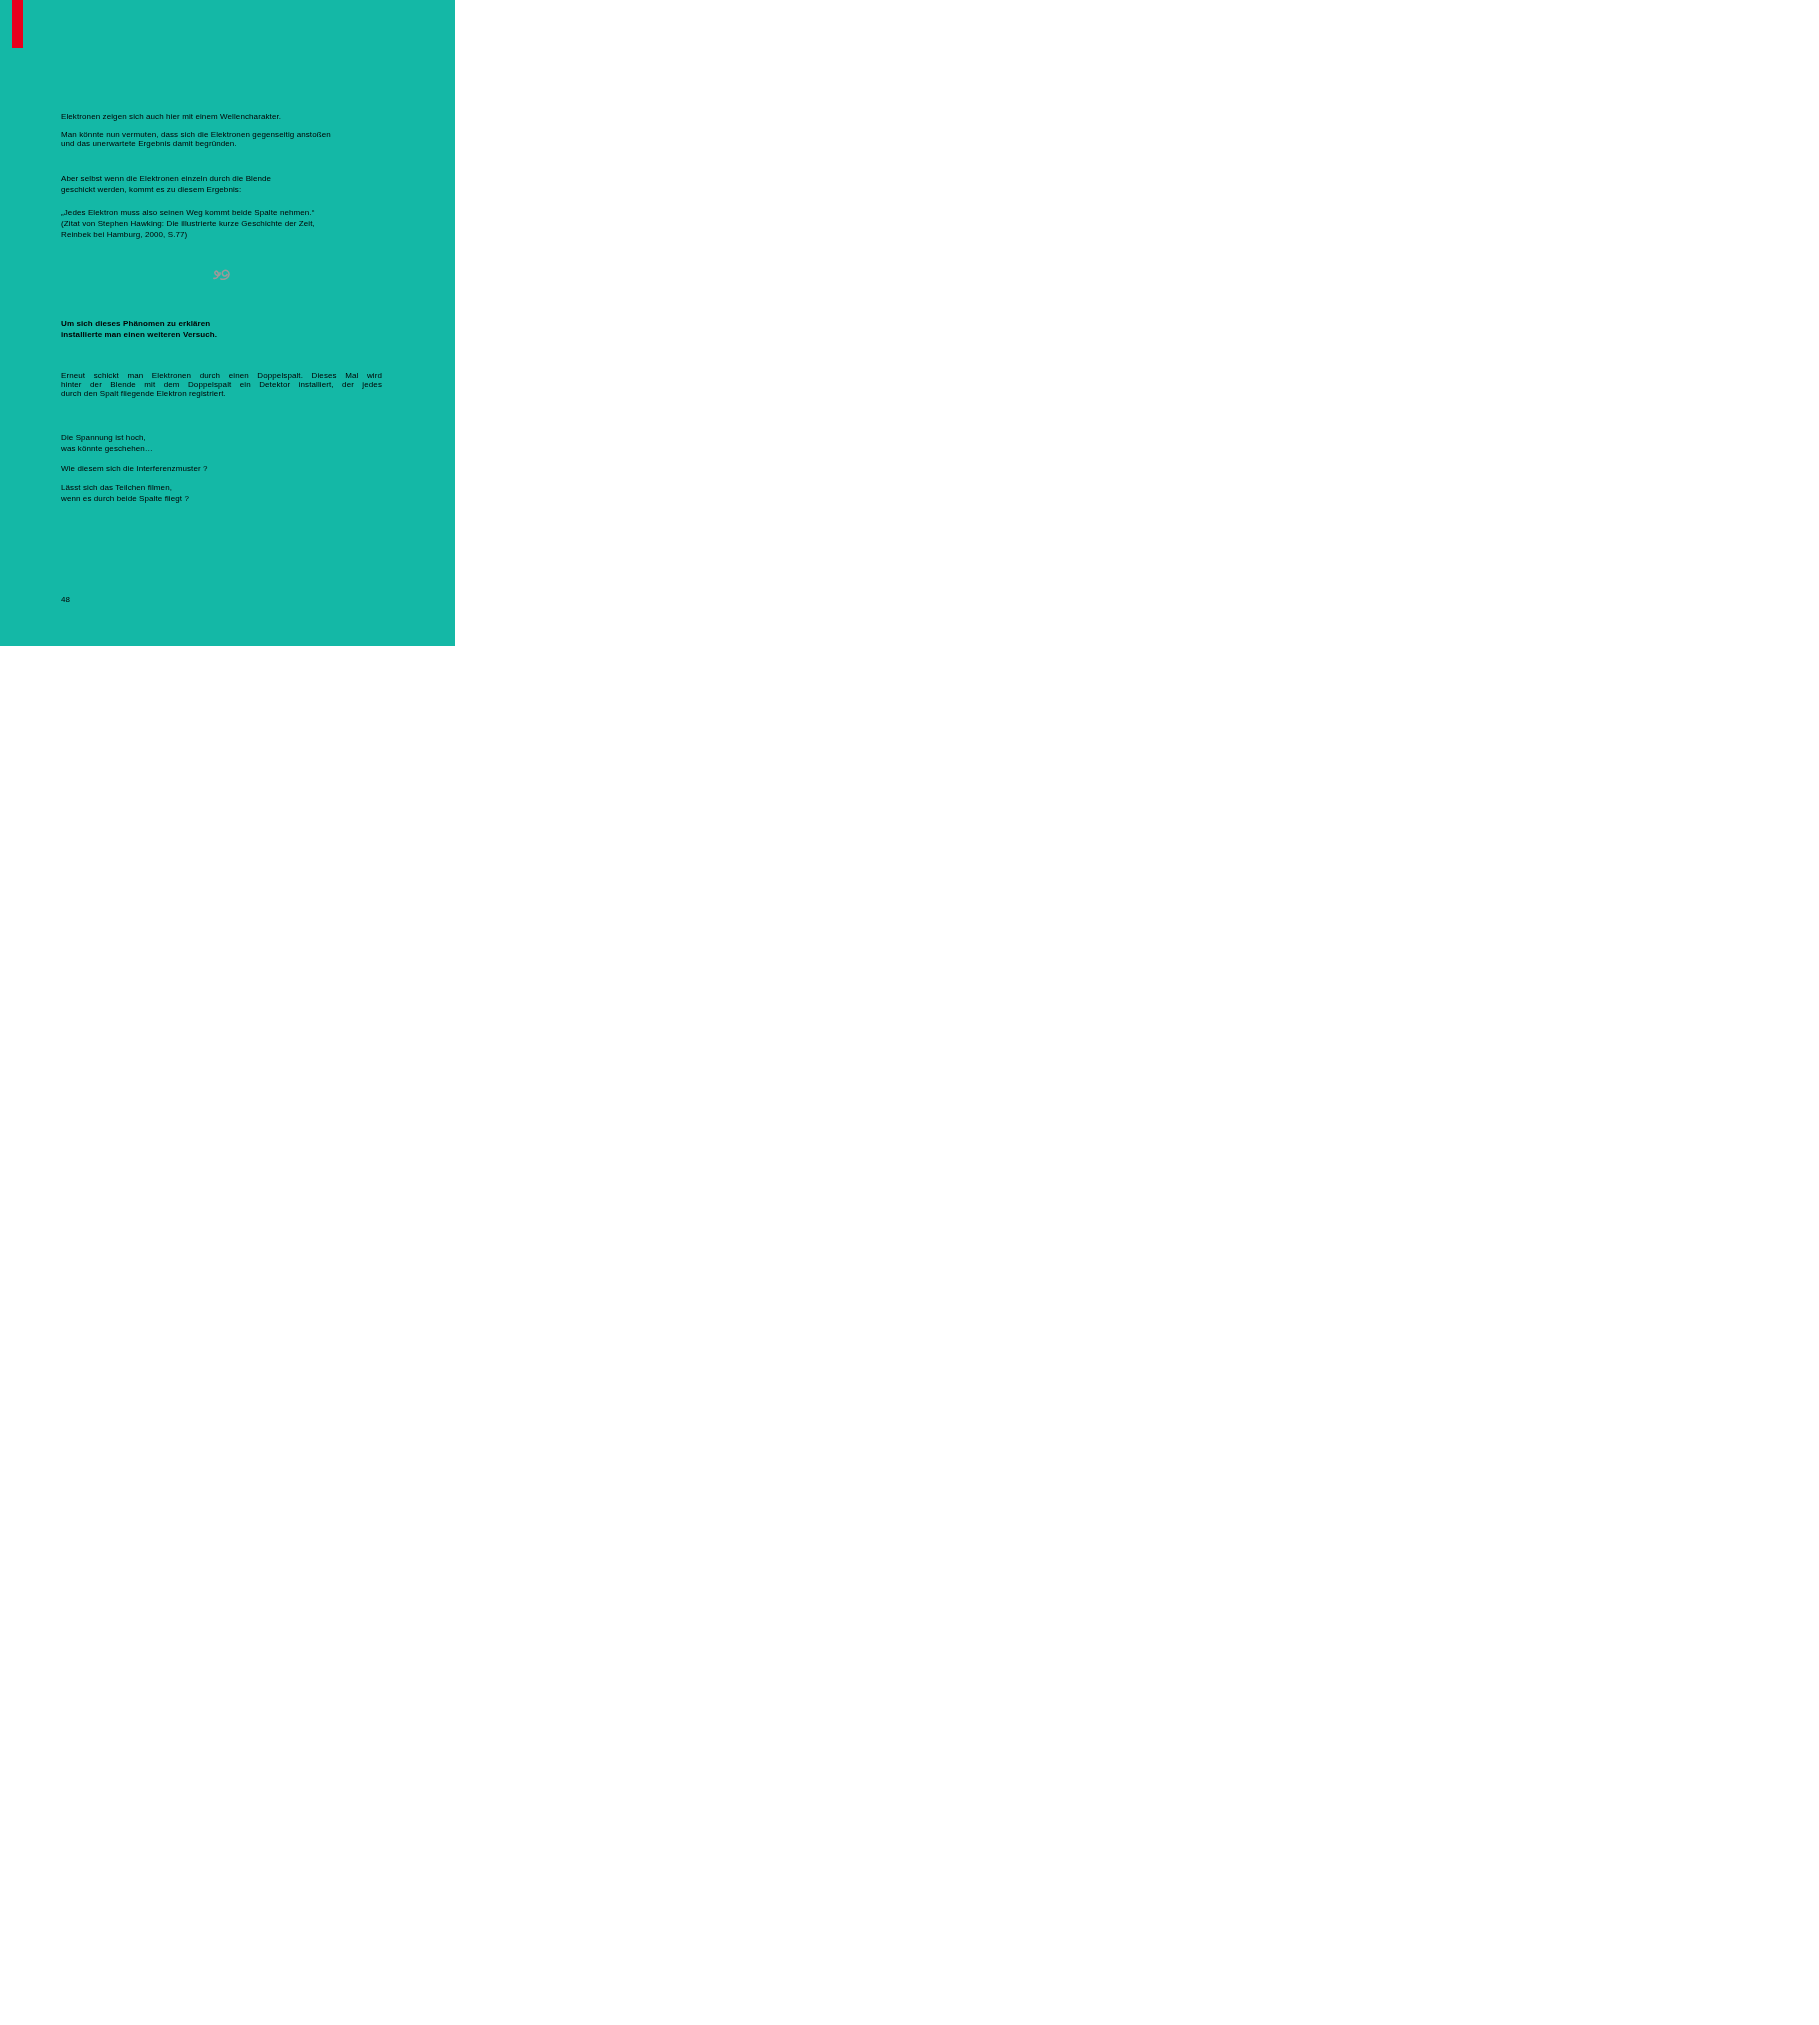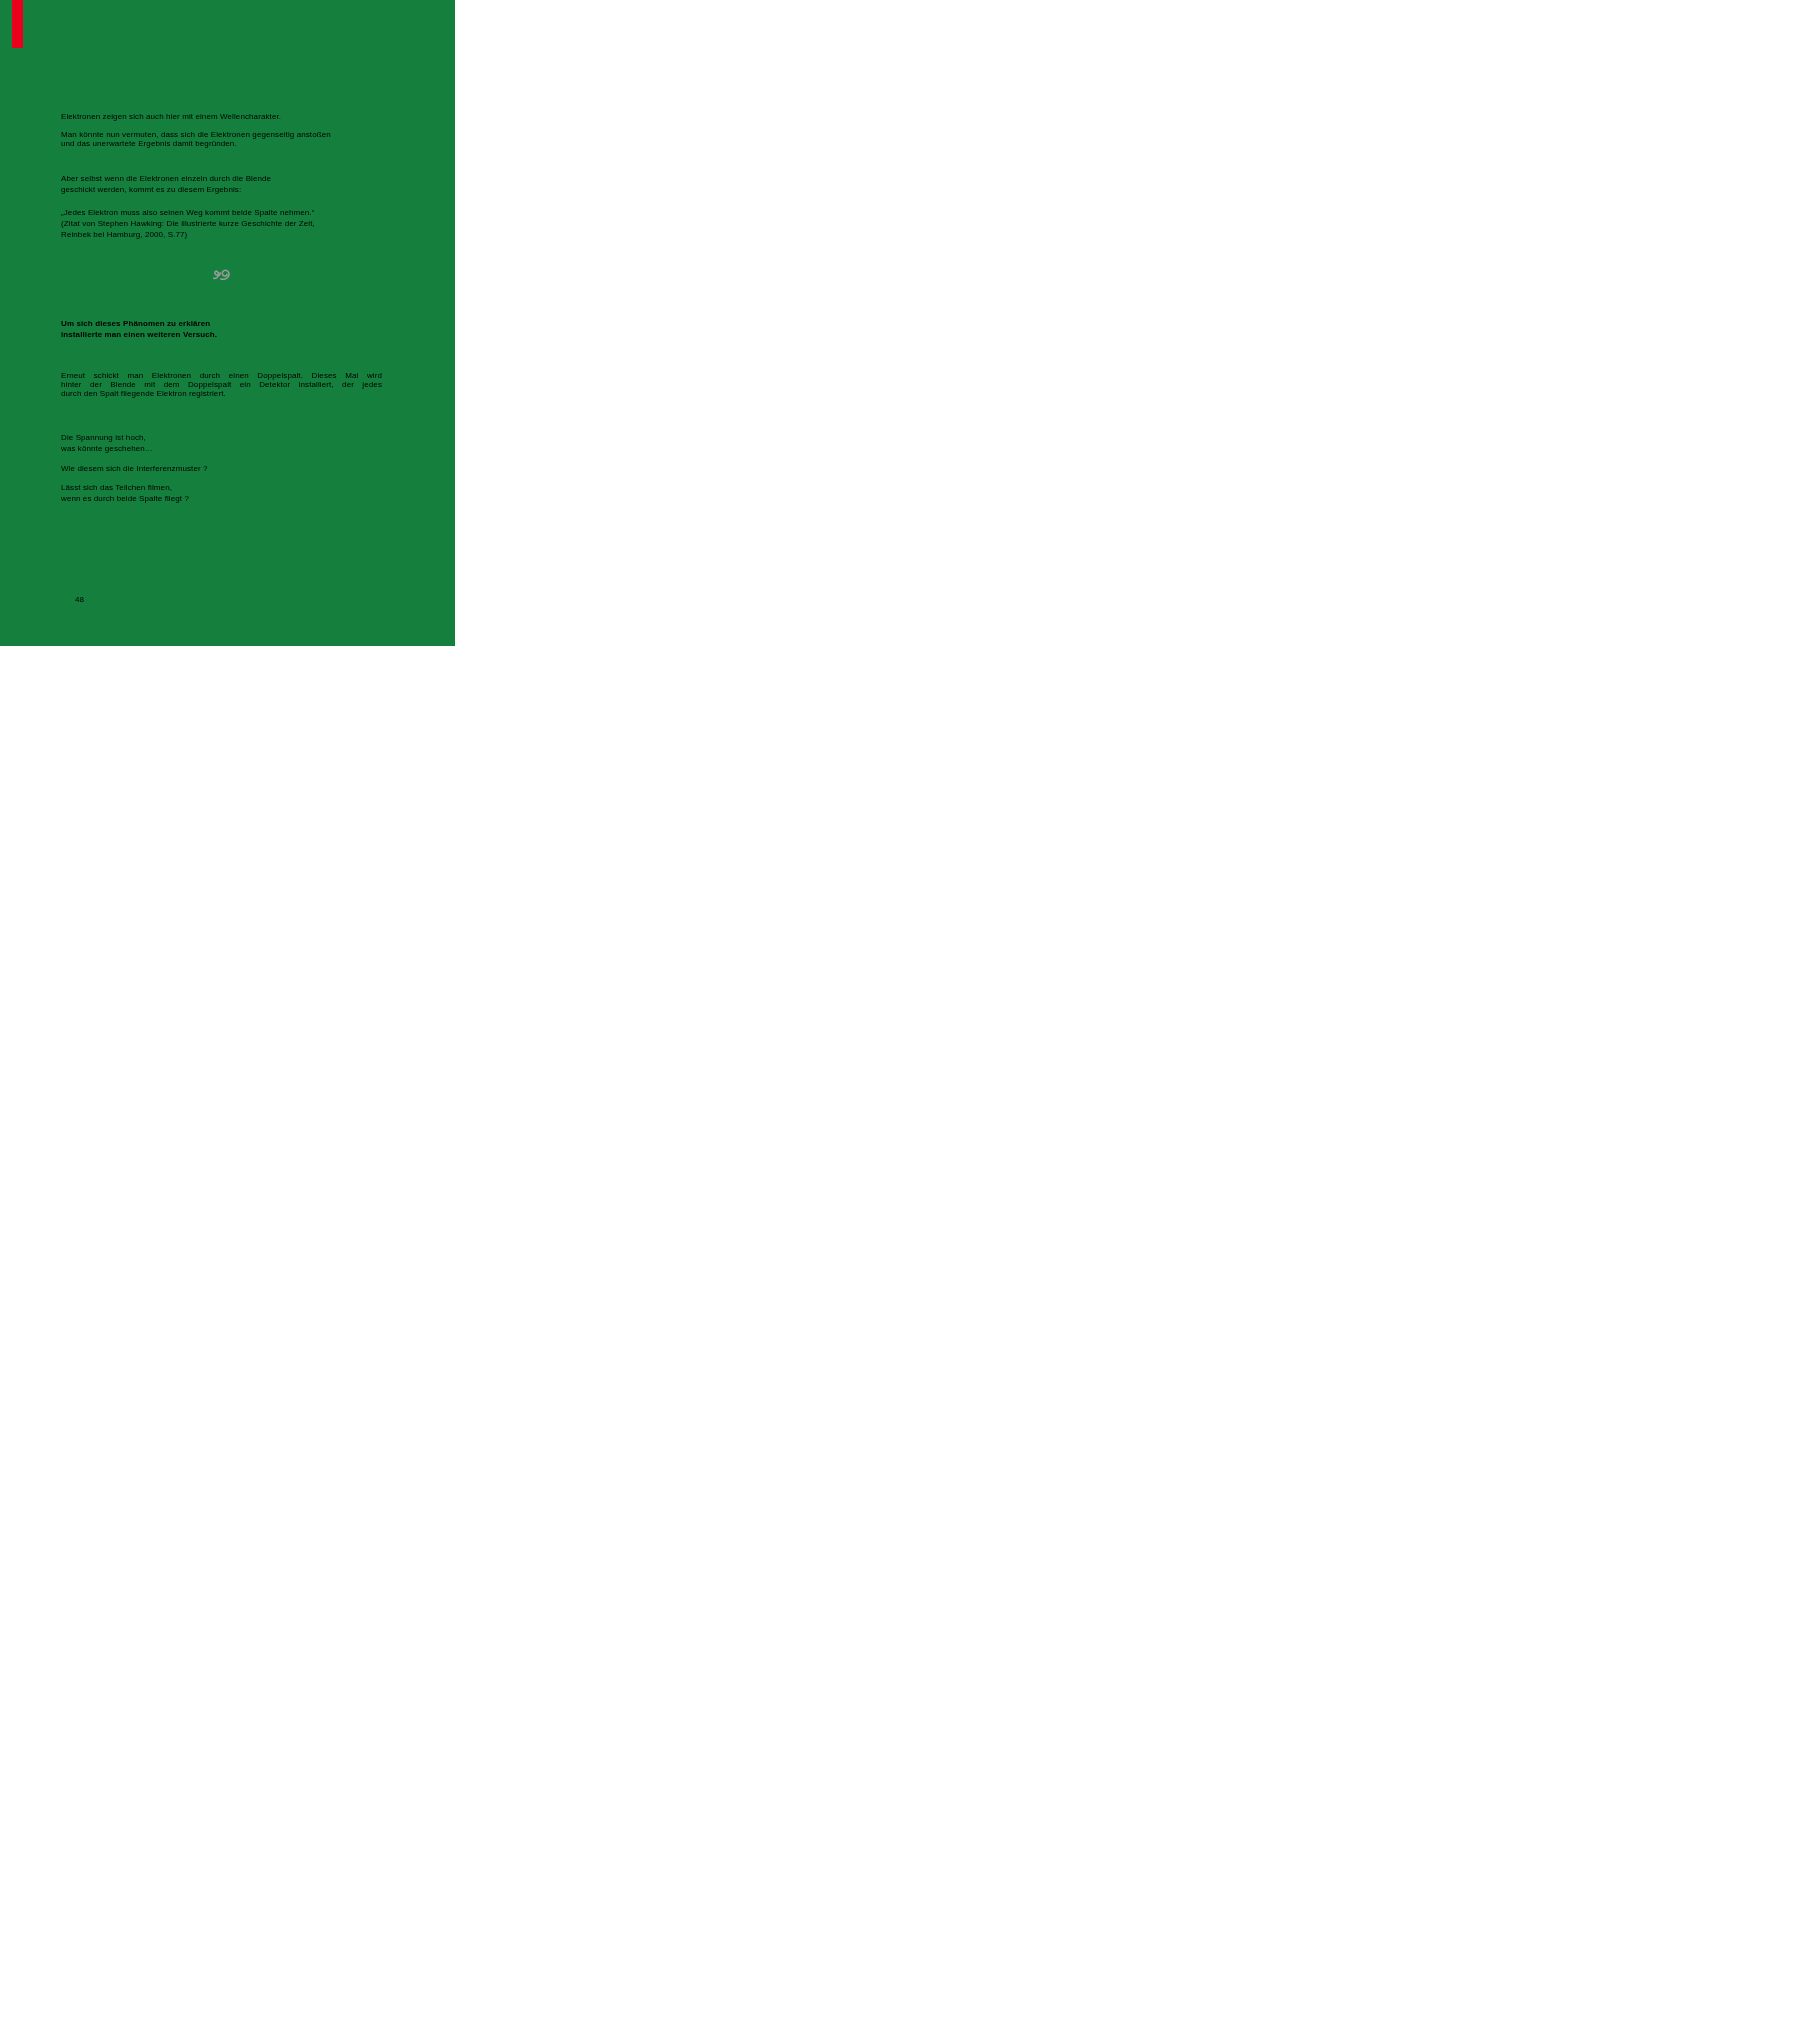--- a/index.html
+++ b/index.html
@@ -4,21 +4,21 @@
 <style>
   html, body {
     margin: 0;
     padding: 0;
     background: #ffffff;
   }
   .page {
     position: relative;
     width: 455px;
     height: 646px;
-    background: #15803d;
+    background: #14b8a6;
     font-family: "Liberation Sans", "DejaVu Sans", sans-serif;
     color: #000000;
     overflow: hidden;
   }
   .accent-bar {
     position: absolute;
     left: 12px;
     top: 0;
     width: 11px;
     height: 48px;
@@ -51,21 +51,21 @@
     top: 269px;
     width: 321px;
     text-align: center;
   }
   .ornament-wrap svg {
     display: inline-block;
     vertical-align: top;
   }
   .page-number {
     position: absolute;
-    left: 75px;
+    left: 61px;
     top: 595px;
     font-size: 8px;
     letter-spacing: 0.1px;
   }
 </style>
 </head>
 <body>
 
 <div class="page">
 

